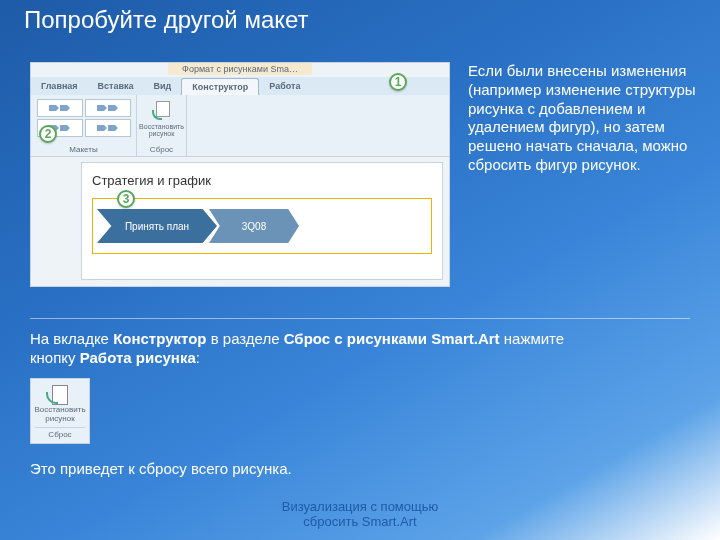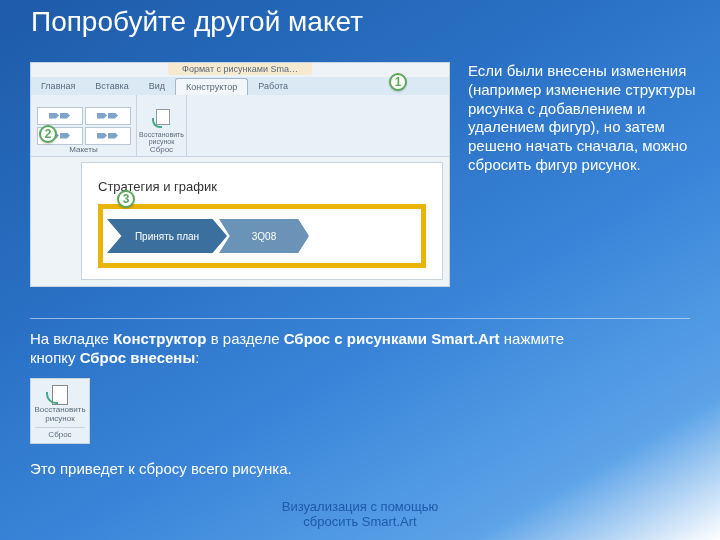--- a/index.html
+++ b/index.html
@@ -5,23 +5,23 @@
   * { margin: 0; padding: 0; box-sizing: border-box; }
   body {
     width: 720px; height: 540px;
     background: linear-gradient(150deg, #1e5ba8 0%, #2970c4 35%, #3a85d9 60%, #5ca3e8 85%, #fff 100%);
     font-family: Arial, sans-serif;
     position: relative;
     overflow: hidden;
   }
   .title {
     position: absolute;
-    top: 6px; left: 31px;
-    color: #fff;
-    font-size: 28px;
+    top: 6px; left: 24px;
+    color: #fff;
+    font-size: 24px;
     font-weight: 400;
   }
   .screenshot {
     position: absolute;
     top: 62px; left: 30px;
     width: 420px; height: 225px;
     background: #eef3f8;
     border: 1px solid #c7d4e0;
   }
   .tooltab-title {
@@ -34,20 +34,21 @@
     white-space: nowrap;
   }
   .ribbon-tabs {
     position: absolute;
     top: 14px; left: 0; right: 0;
     height: 18px;
     background: #dbe9f5;
     display: flex;
     font-size: 9px;
     align-items: center;
+    font-weight: bold;
   }
   .ribbon-tabs .tab {
     padding: 3px 10px;
     color: #5a6b7a;
   }
   .ribbon-tabs .tab.active {
     background: #f3f7fb;
     border: 1px solid #a3b8cc;
     border-bottom: none;
     border-radius: 3px 3px 0 0;
@@ -61,21 +62,21 @@
     border-bottom: 1px solid #c7d4e0;
     display: flex;
   }
   .rgroup {
     border-right: 1px solid #c7d4e0;
     position: relative;
     padding: 4px 6px;
     display: flex;
     flex-direction: column;
     align-items: center;
-    justify-content: center;
+    justify-content: flex-start;
   }
   .rgroup .label {
     font-size: 8px;
     color: #5a6b7a;
     text-align: center;
     position: absolute;
     bottom: 2px; left: 0; right: 0;
   }
   .layouts-gallery {
     width: 94px;
@@ -137,28 +138,28 @@
     width: 10px; height: 10px;
     border: 2px solid #4a8; border-right: none; border-top: none;
     border-radius: 0 0 0 8px;
   }
   .doc-area {
     position: absolute;
     top: 95px; left: 0; right: 0; bottom: 0;
     background: #fff;
     border: 1px solid #c7d4e0;
     margin: 4px 6px 6px 50px;
-    padding: 16px;
+    padding: 10px;
   }
   .doc-title {
     font-size: 13px; color: #333; margin-bottom: 10px;
   }
   .smartart {
     display: flex;
-    border: 5px solid #eab308;
+    border: 1px solid #eab308;
     padding: 10px 4px;
     gap: 0;
   }
   .chev {
     height: 34px;
     color: #fff;
     font-size: 10px;
     display: flex; align-items: center; justify-content: center;
     clip-path: polygon(0 0, 88% 0, 100% 50%, 88% 100%, 0 100%, 12% 50%);
     margin-right: -8px;
@@ -307,21 +308,21 @@
   <div class="callout" style="top:127px; left:86px">3</div>
 </div>
 
 <div class="sidetext">
   <span>Если были внесены изменения (например изменение структуры рисунка с добавлением и удалением фигур), но затем решено начать сначала, можно </span><b>сбросить</b><span> фигур рисунок.</span>
 </div>
 
 <div class="hr"></div>
 
 <div class="instr1">
-  <span>На вкладке </span><b>Конструктор</b><span> в разделе </span><b>Сброс с рисунками Smart.Art</b><span> нажмите кнопку </span><b>Сброс внесены</b><span>:</span>
+  <span>На вкладке </span><b>Конструктор</b><span> в разделе </span><b>Сброс с рисунками Smart.Art</b><span> нажмите кнопку </span><b>Работа рисунка</b><span>:</span>
 </div>
 
 <div class="reset-widget">
   <div class="wicon">
       <div class="pg"></div>
       <div class="ar"></div>
     </div>
   <div class="wlbl">Восстановить рисунок</div>
   <div class="wgrp">Сброс</div>
 </div>

